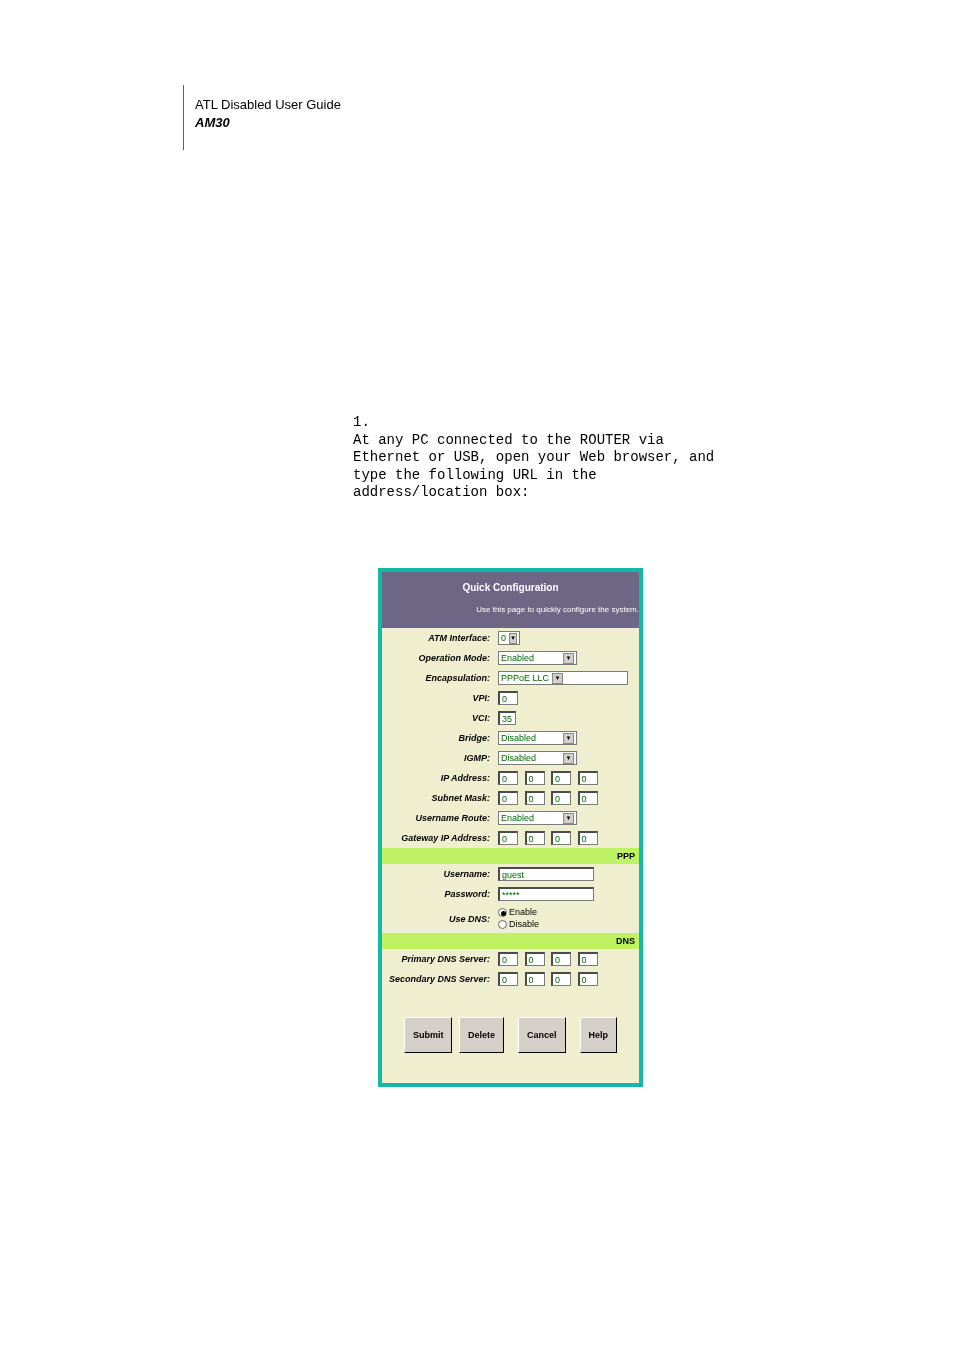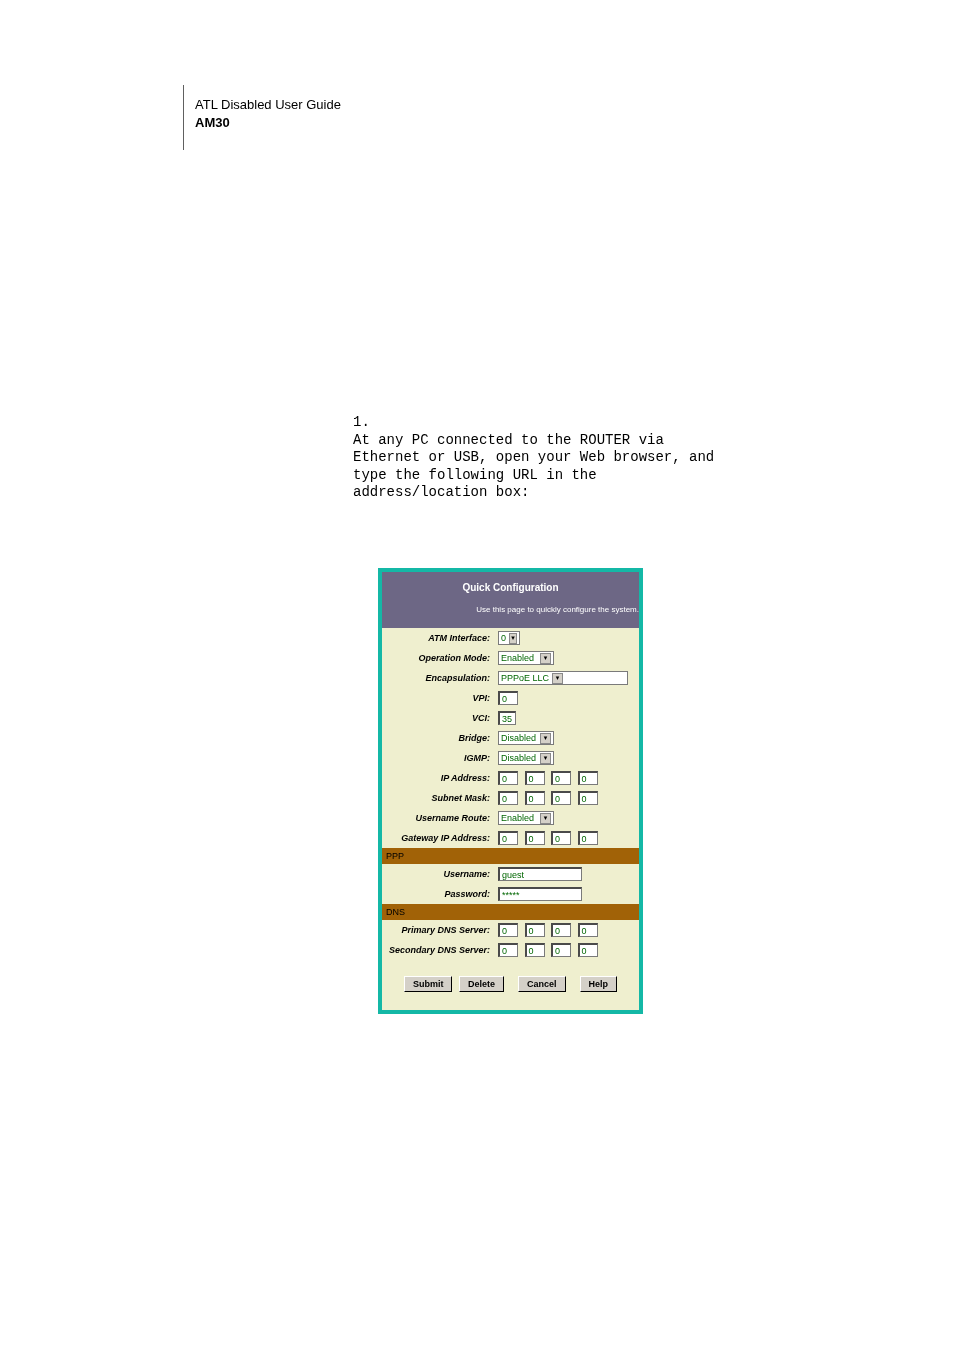--- a/index.html
+++ b/index.html
@@ -19,21 +19,21 @@
     background: #606060;
   }
   .header-text {
     position: absolute;
     left: 195px;
     top: 96px;
     font-size: 13px;
     color: #000;
     line-height: 1.4;
   }
-  .header-text .bold { font-weight: bold; }
+  .header-text .bold { font-weight: bold; font-style: italic; }
   .instruction-block {
     position: absolute;
     left: 353px;
     top: 414px;
     width: 410px;
     font-size: 14px;
     font-family: Liberation Mono, monospace;
     color: #000;
     line-height: 1.25;
   }
@@ -97,21 +97,21 @@
     border: 1px solid #7a7a7a;
     background: #fff;
     color: #006600;
     font-size: 9px;
     height: 14px;
     display: inline-flex;
     align-items: center;
     padding: 0 2px;
   }
   .select-sm.wide { width: 130px; }
-  .select-sm.med { width: 56px; justify-content: space-between; }
+  .select-sm.med { width: 79px; justify-content: space-between; }
   .select-sm.tiny { width: 22px; justify-content: space-between; }
   .caret {
     width: 11px;
     height: 11px;
     background: #d4d0c8;
     border: 1px solid #888;
     display: inline-flex;
     align-items: center;
     justify-content: center;
     font-size: 7px;
@@ -125,25 +125,25 @@
     background: #fff;
     color: #006600;
     font-size: 9px;
     height: 14px;
     padding: 0 2px;
     display: inline-flex;
     align-items: center;
   }
   .text-input.oct { width: 20px; }
   .text-input.vci { width: 18px; }
-  .text-input.med { width: 84px; }
+  .text-input.med { width: 96px; }
   .section-hdr {
-    background: #a16207;
-    text-align: left;
-    font-weight: normal;
+    background: #bef264;
+    text-align: right;
+    font-weight: bold;
     font-size: 9px;
     padding: 2px 0;
   }
   .radio-row { font-size: 9px; color: #000; line-height: 1.3; }
   .radio-dot {
     display: inline-block;
     width: 9px; height: 9px;
     border: 1px solid #666;
     border-radius: 50%;
     background: #fff;
@@ -165,22 +165,22 @@
     background: #efefcf;
   }
   .btn {
     display: inline-block;
     background: #d4d0c8;
     border: 1px solid #000;
     border-top-color: #fff;
     border-left-color: #fff;
     font-size: 9px;
     font-weight: bold;
-    padding: 2px 8px;
-    margin: 4px 2px;
+    padding: 12px 8px;
+    margin: 16px 2px;
     color: #000;
   }
   .ip-group .text-input { margin-right: 4px; }
 </style>
 </head>
 <body>
 
 <div class="header-border"></div>
 <div class="header-text">
   <div>ATL Disabled User Guide</div>
@@ -292,20 +292,27 @@
     <tr>
           <td colspan="2" class="section-hdr">PPP</td>
         </tr>
     <tr>
       <td class="label">Username:</td>
       <td class="value"><span class="text-input med">guest</span></td>
     </tr>
     <tr>
       <td class="label">Password:</td>
       <td class="value"><span class="text-input med">*****</span></td>
+    </tr>
+    <tr>
+      <td class="label">Use DNS:</td>
+      <td class="value radio-row">
+        <div><span class="radio-dot sel"></span><span>Enable</span></div>
+        <div><span class="radio-dot"></span><span>Disable</span></div>
+      </td>
     </tr>
     <tr>
           <td colspan="2" class="section-hdr">DNS</td>
         </tr>
     <tr>
       <td class="label">Primary DNS Server:</td>
       <td class="value ip-group">
         <span class="text-input oct">0</span>
         <span class="text-input oct">0</span>
         <span class="text-input oct">0</span>

